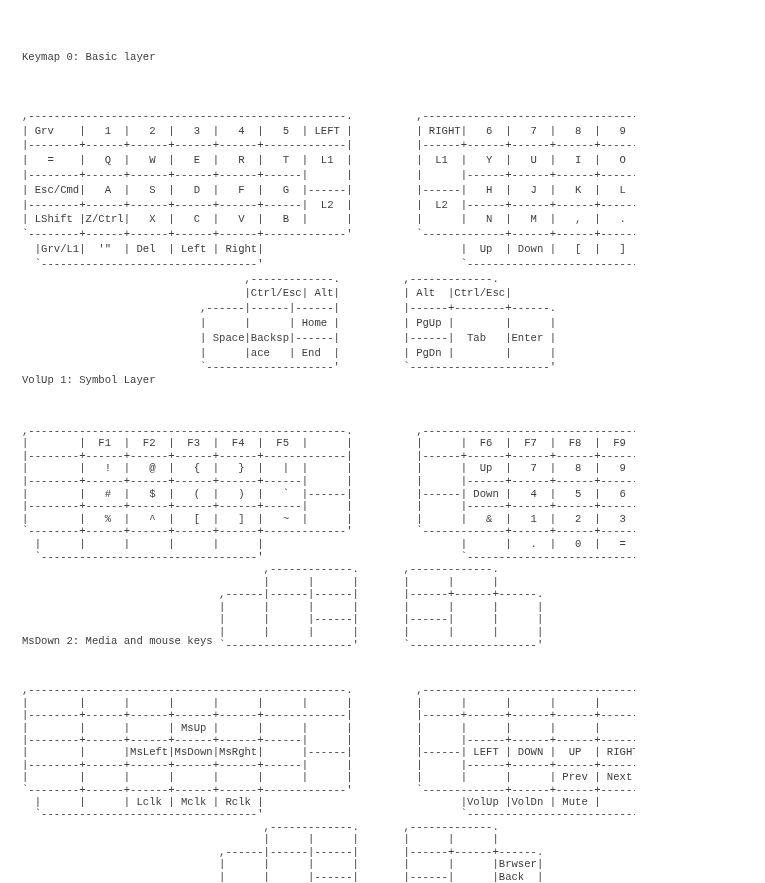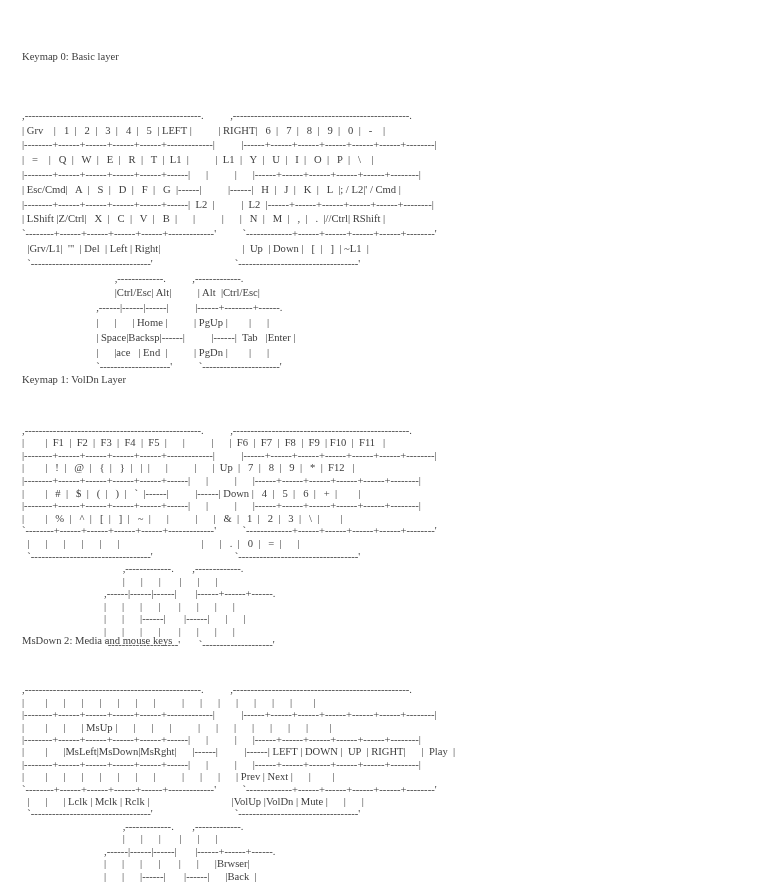--- a/index.html
+++ b/index.html
@@ -6,21 +6,21 @@
     margin: 0;
     padding: 0;
     background: #ffffff;
   }
   #page {
     position: relative;
     width: 635px;
     height: 883px;
     background: #ffffff;
     overflow: hidden;
-    font-family: Liberation Serif, serif;
+    font-family: Liberation Mono, monospace;
   }
   .keymap-section {
     position: absolute;
     left: 22px;
     color: #3d3d3d;
     white-space: pre;
   }
   .km-title {
     font-size: 10.6px;
     white-space: pre;
@@ -61,21 +61,21 @@
                                    ,-------------.          ,-------------.
                                    |Ctrl/Esc| Alt|          | Alt  |Ctrl/Esc|
                             ,------|------|------|          |------+--------+------.
                             |      |      | Home |          | PgUp |        |      |
                             | Space|Backsp|------|          |------|  Tab   |Enter |
                             |      |ace   | End  |          | PgDn |        |      |
                             `--------------------'          `----------------------'</pre>
   </section>
 
   <section class="keymap-section s1">
-    <div class="km-title">Keymap 1: VolDn Layer</div>
+    <div class="km-title">VolUp 1: Symbol Layer</div>
     <pre class="km-art">,--------------------------------------------------.          ,--------------------------------------------------.
 |        |  F1  |  F2  |  F3  |  F4  |  F5  |      |          |      |  F6  |  F7  |  F8  |  F9  | F10  |  F11   |
 |--------+------+------+------+------+-------------|          |------+------+------+------+------+------+--------|
 |        |   !  |   @  |   {  |   }  |   |  |      |          |      |  Up  |   7  |   8  |   9  |   *  |  F12   |
 |--------+------+------+------+------+------|      |          |      |------+------+------+------+------+--------|
 |        |   #  |   $  |   (  |   )  |   `  |------|          |------| Down |   4  |   5  |   6  |   +  |        |
 |--------+------+------+------+------+------|      |          |      |------+------+------+------+------+--------|
 |        |   %  |   ^  |   [  |   ]  |   ~  |      |          |      |   &amp;  |   1  |   2  |   3  |   \  |        |
 `--------+------+------+------+------+-------------'          `-------------+------+------+------+------+--------'
   |      |      |      |      |      |                               |      |   .  |   0  |   =  |      |

